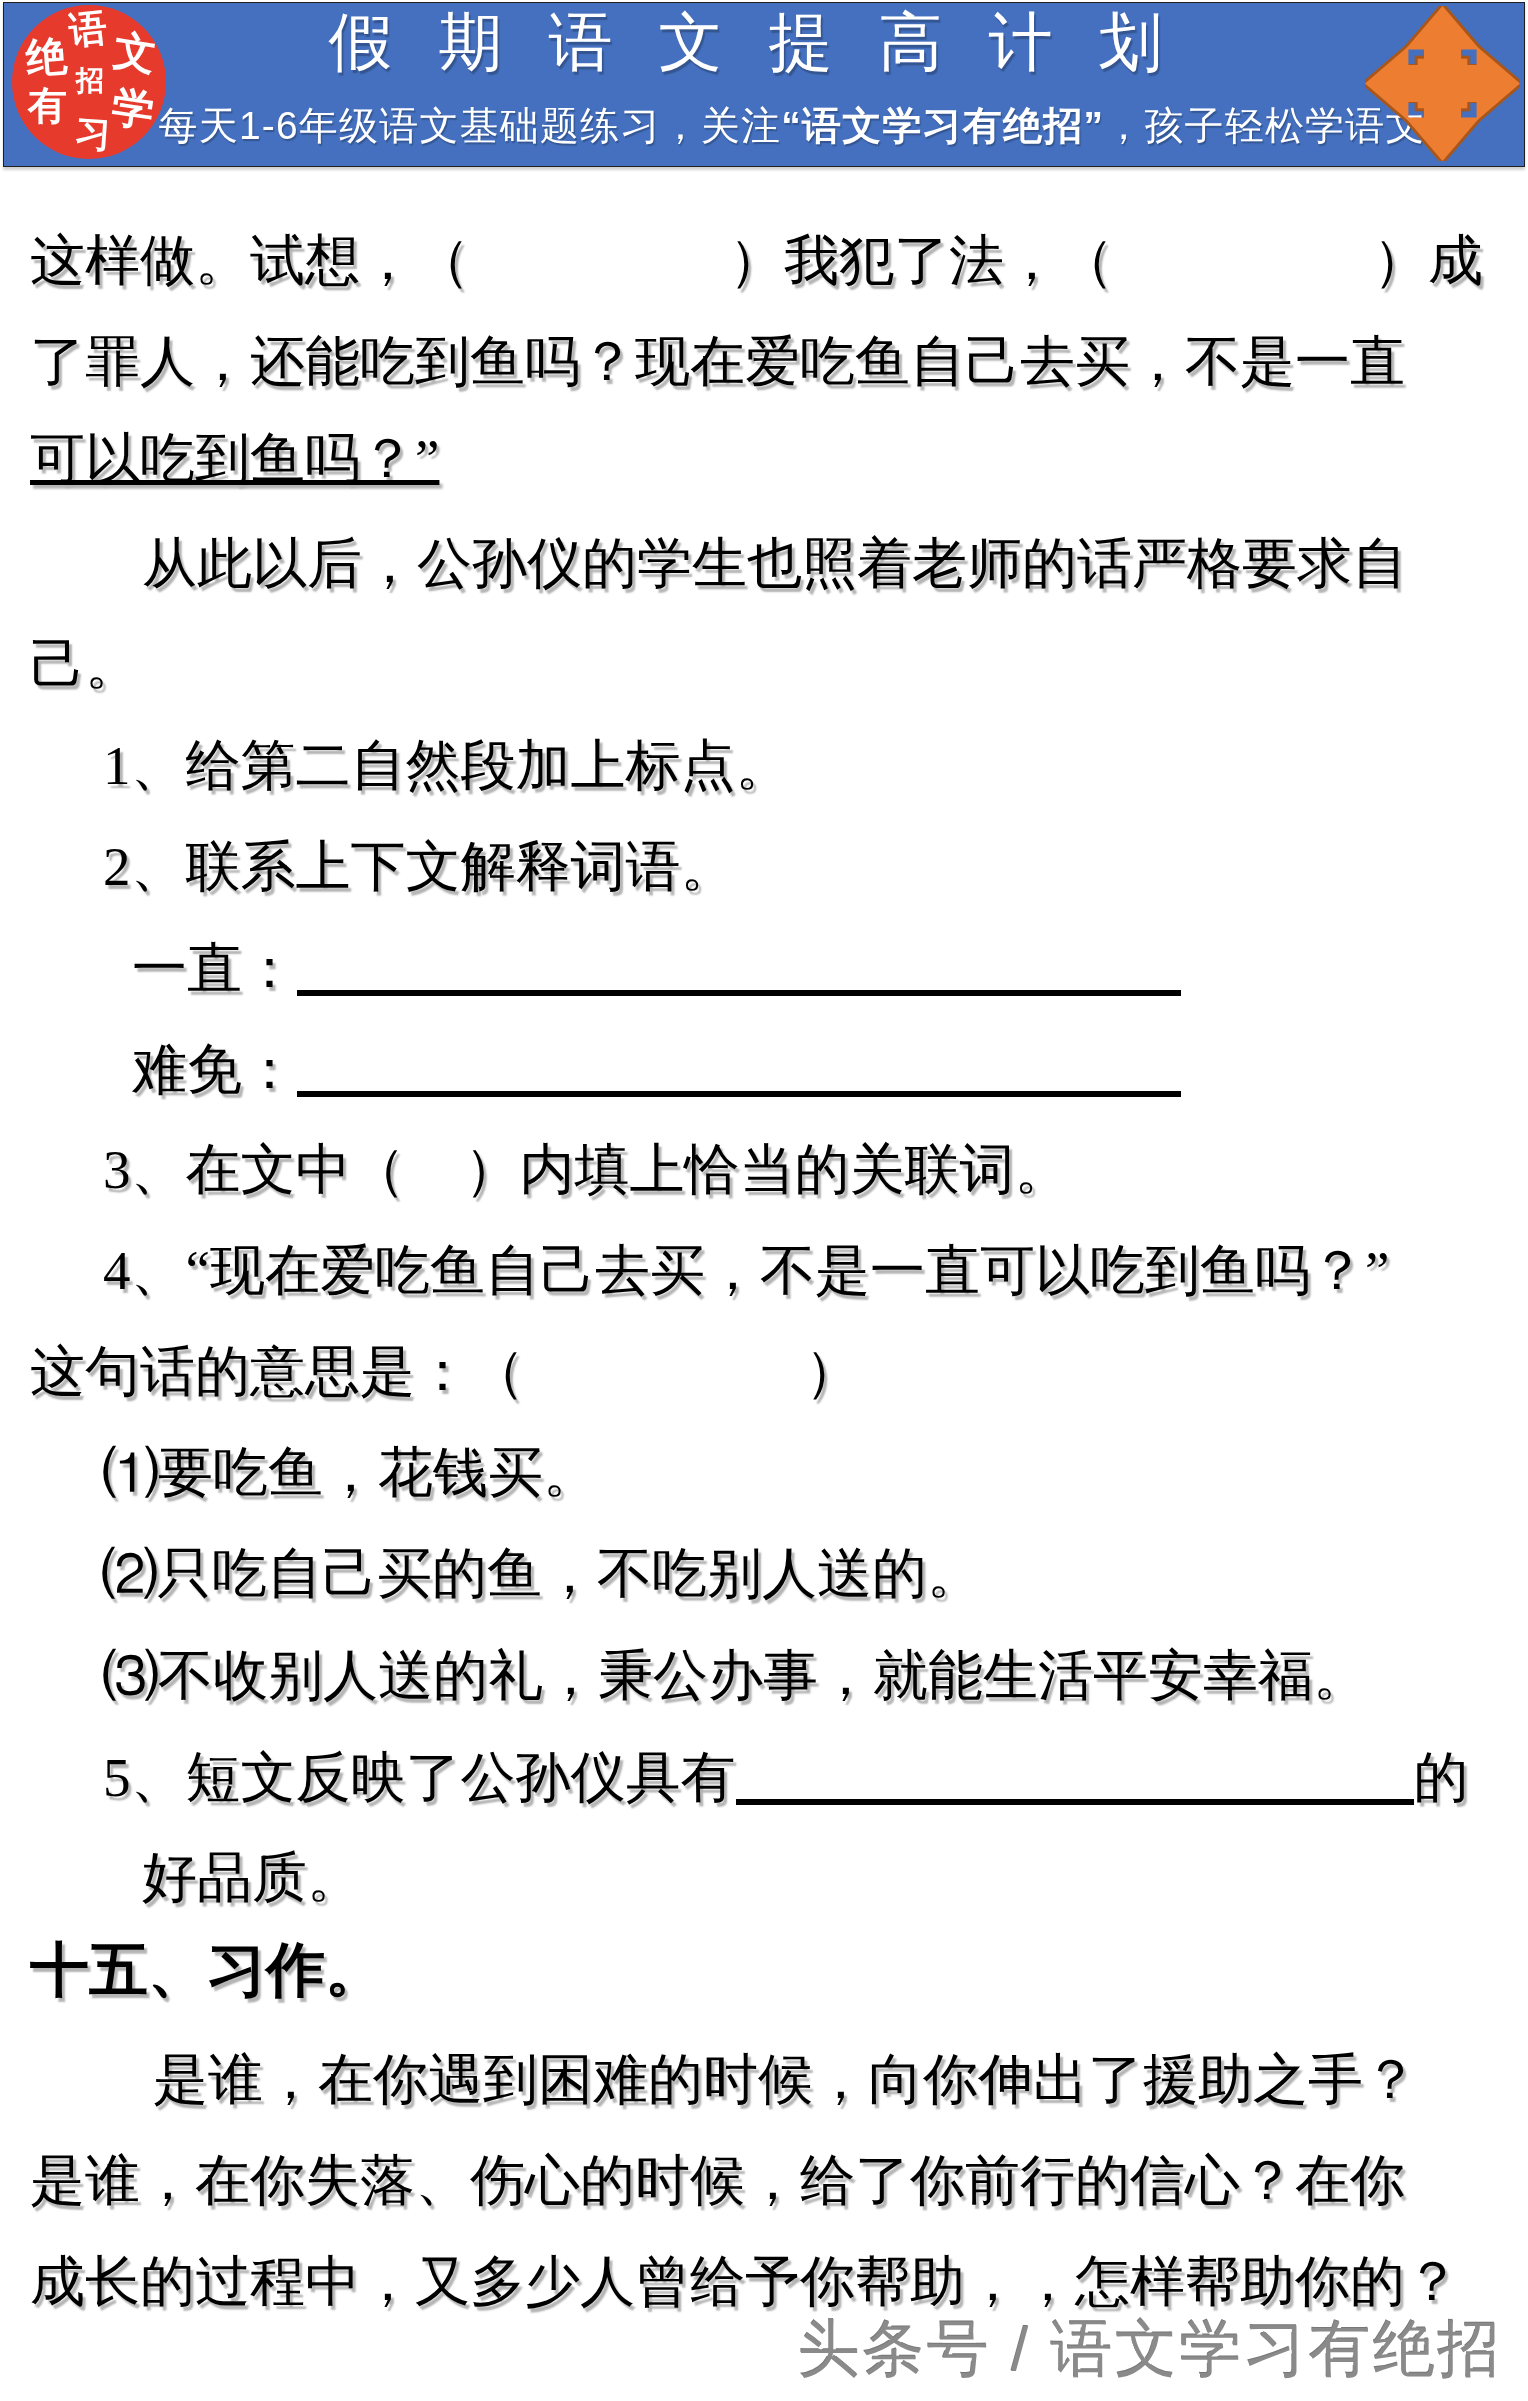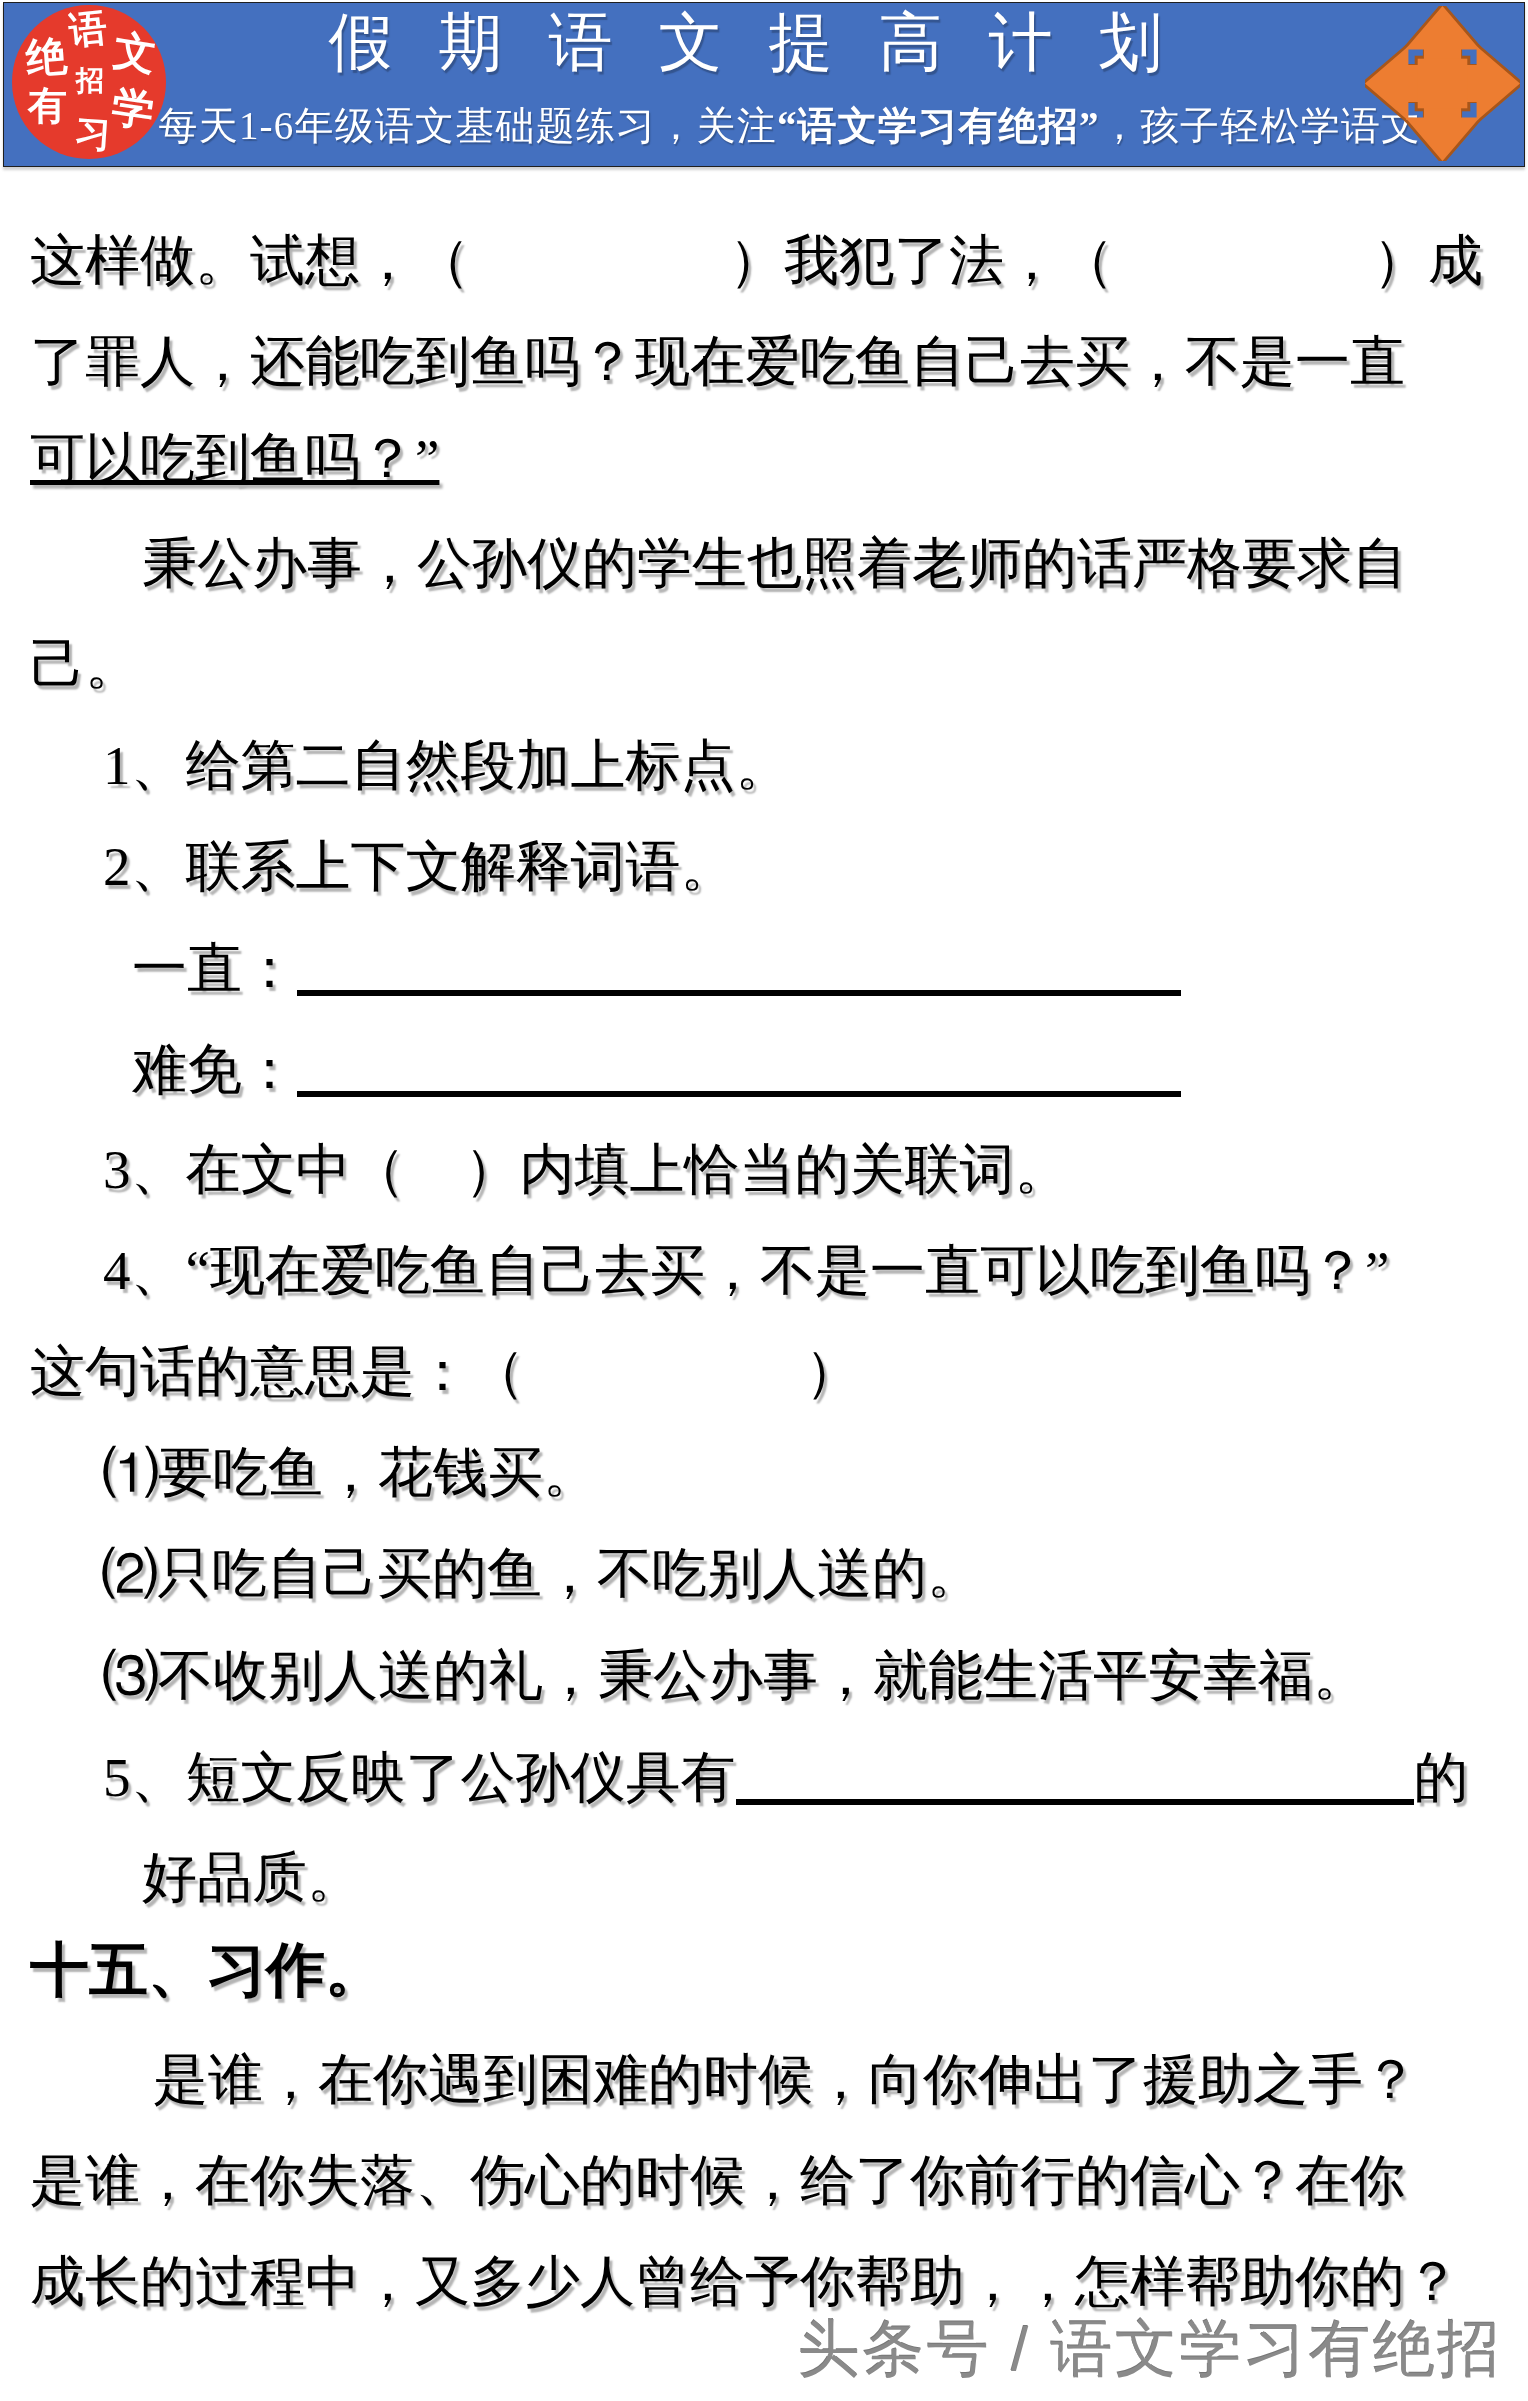--- a/index.html
+++ b/index.html
@@ -39,21 +39,21 @@
   .header-title{
     position:absolute;left:325px;top:7.4px;margin:0;
     color:#ffffff;font-weight:500;
     font-family:"Liberation Sans","DejaVu Sans",sans-serif;
     font-size:64px;line-height:1;letter-spacing:46px;white-space:nowrap;
     text-shadow:1.8px 2.5px 1.2px rgba(0,0,0,.25);
   }
   .header-subtitle{
     position:absolute;left:155px;top:103px;margin:0;
     color:#ffffff;
-    font-family:Liberation Serif, serif;
+    font-family:Liberation Sans, sans-serif;
     font-size:39px;line-height:1;letter-spacing:1.2px;white-space:nowrap;
     text-shadow:1.2px 1.8px 1.2px rgba(0,0,0,.25);
   }
   .brand{font-weight:bold;}
   .move-icon{position:absolute;right:3.7px;top:3.7px;width:155px;height:155px;}
 
   
   .sheet{position:absolute;left:0;top:0;width:100%;height:100%;padding-left:30px;}
   .line{
     position:absolute;white-space:nowrap;
@@ -111,21 +111,21 @@
         <polygon transform="rotate(270 50 50)" points="50,0 74,28 62,28 62,50 38,50 38,28 26,28"></polygon>
         <rect x="34" y="34" width="32" height="32"></rect>
       </g>
     </svg>
   </div>
 
   <div class="sheet" id="sheet">
       <div class="line" style="top: 231px; left: 30px;"><span>这样做。试想，（</span><span class="gap" style="width: 259px;"></span><span>）我犯了法，（</span><span class="gap" style="width: 259px;"></span><span>）成</span></div>
       <div class="line" style="top: 332px; left: 30px;"><span>了罪人，还能吃到鱼吗？现在爱吃鱼自己去买，不是一直</span></div>
       <div class="line" style="top: 429px; left: 30px; text-decoration: underline;"><span>可以吃到鱼吗？”</span></div>
-      <div class="line" style="top: 534px; left: 142px;"><span>秉公办事，公孙仪的学生也照着老师的话严格要求自</span></div>
+      <div class="line" style="top: 534px; left: 142px;"><span>从此以后，公孙仪的学生也照着老师的话严格要求自</span></div>
       <div class="line" style="top: 635px; left: 30px;"><span>己。</span></div>
       <div class="line" style="top: 736px; left: 103px;"><span>1、给第二自然段加上标点。</span></div>
       <div class="line" style="top: 837px; left: 103px;"><span>2、联系上下文解释词语。</span></div>
       <div class="line" style="top: 938px; left: 132px;"><span>一直：</span><span class="blank" style="width: 884px;"></span></div>
       <div class="line" style="top: 1039px; left: 132px;"><span>难免：</span><span class="blank" style="width: 884px;"></span></div>
       <div class="line" style="top: 1140px; left: 103px;"><span>3、在文中（</span><span class="gap" style="width: 59px;"></span><span>）内填上恰当的关联词。</span></div>
       <div class="line" style="top: 1241px; left: 103px;"><span>4、“现在爱吃鱼自己去买，不是一直可以吃到鱼吗？”</span></div>
       <div class="line" style="top: 1342px; left: 30px;"><span>这句话的意思是：（</span><span class="gap" style="width: 280px;"></span><span>）</span></div>
       <div class="line" style="top: 1443px; left: 103px;"><span>⑴要吃鱼，花钱买。</span></div>
       <div class="line" style="top: 1544px; left: 102px;"><span>⑵只吃自己买的鱼，不吃别人送的。</span></div>

